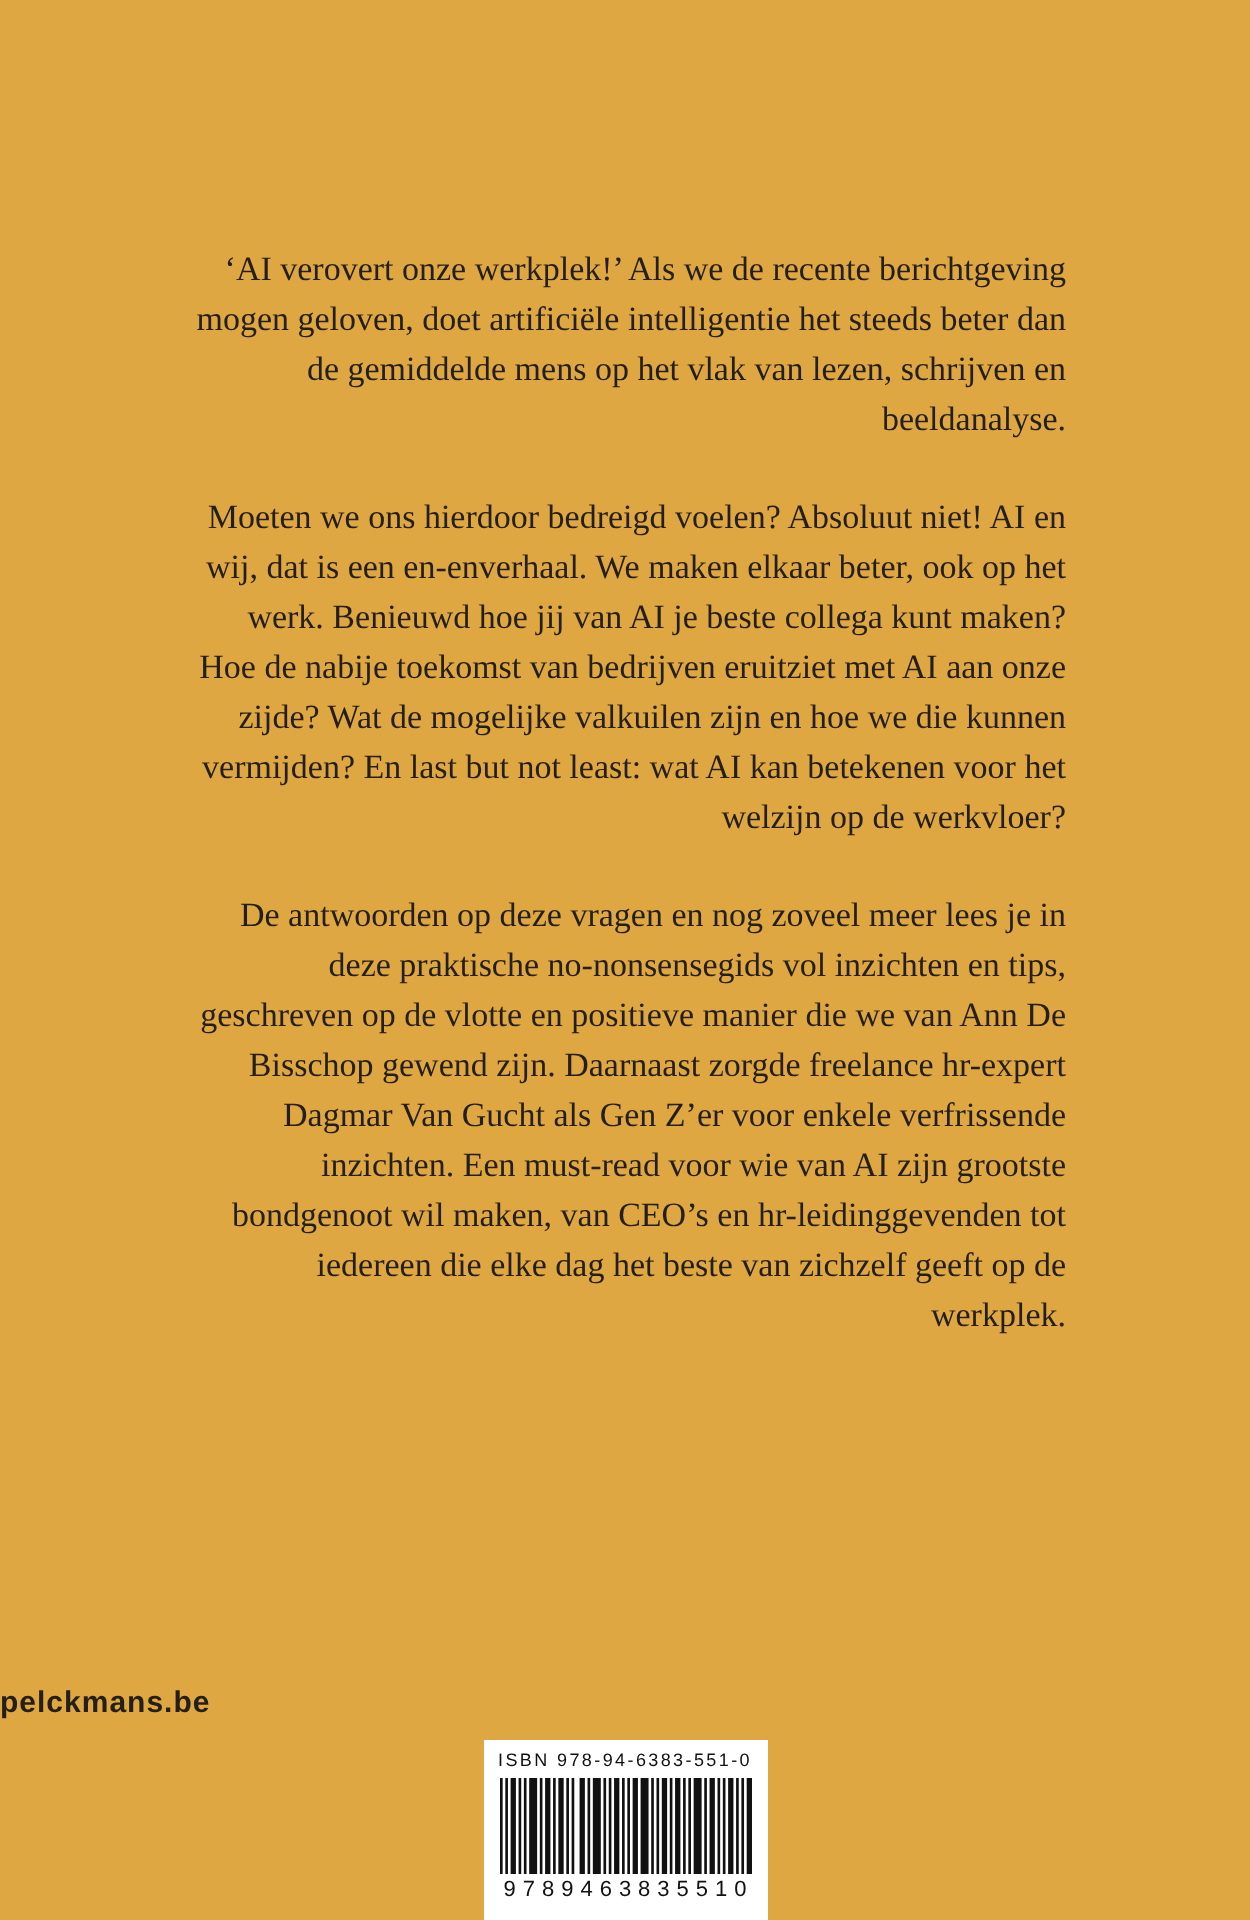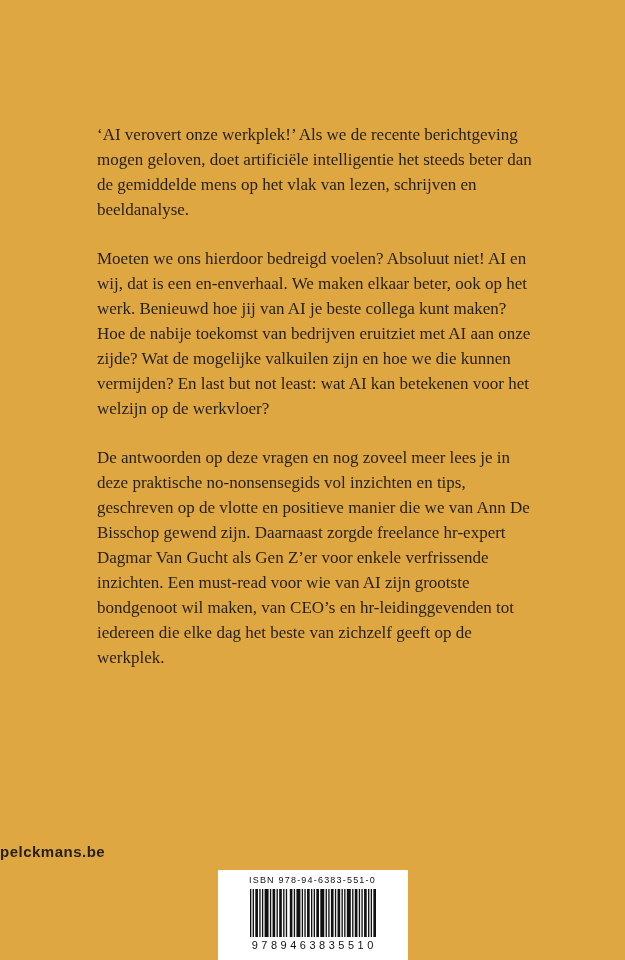--- a/index.html
+++ b/index.html
@@ -15,21 +15,21 @@
     font-family: "Liberation Serif", serif;
   }
   .blurb {
     position: absolute;
     left: 97px;
     top: 122px;
     width: 436px;
     color: #241f18;
     font-size: 17px;
     line-height: 25px;
-    text-align: left;
+    text-align: right;
   }
   .blurb p {
     margin: 0 0 24px 0;
   }
   .publisher {
     position: absolute;
     left: 0;
     right: 0;
     top: 843px;
     text-align: left;
@@ -37,21 +37,21 @@
     font-family: "Liberation Sans", sans-serif;
     font-weight: bold;
     font-size: 15px;
     letter-spacing: 0.5px;
   }
   .barcode-box {
     position: absolute;
     left: 50%;
     transform: translateX(-50%);
     bottom: 0;
-    width: 190px;
+    width: 142px;
     height: 90px;
     background: #ffffff;
     display: flex;
     flex-direction: column;
     align-items: center;
     box-sizing: border-box;
     padding-top: 5px;
   }
   .isbn-label {
     font-family: "Liberation Sans", sans-serif;

